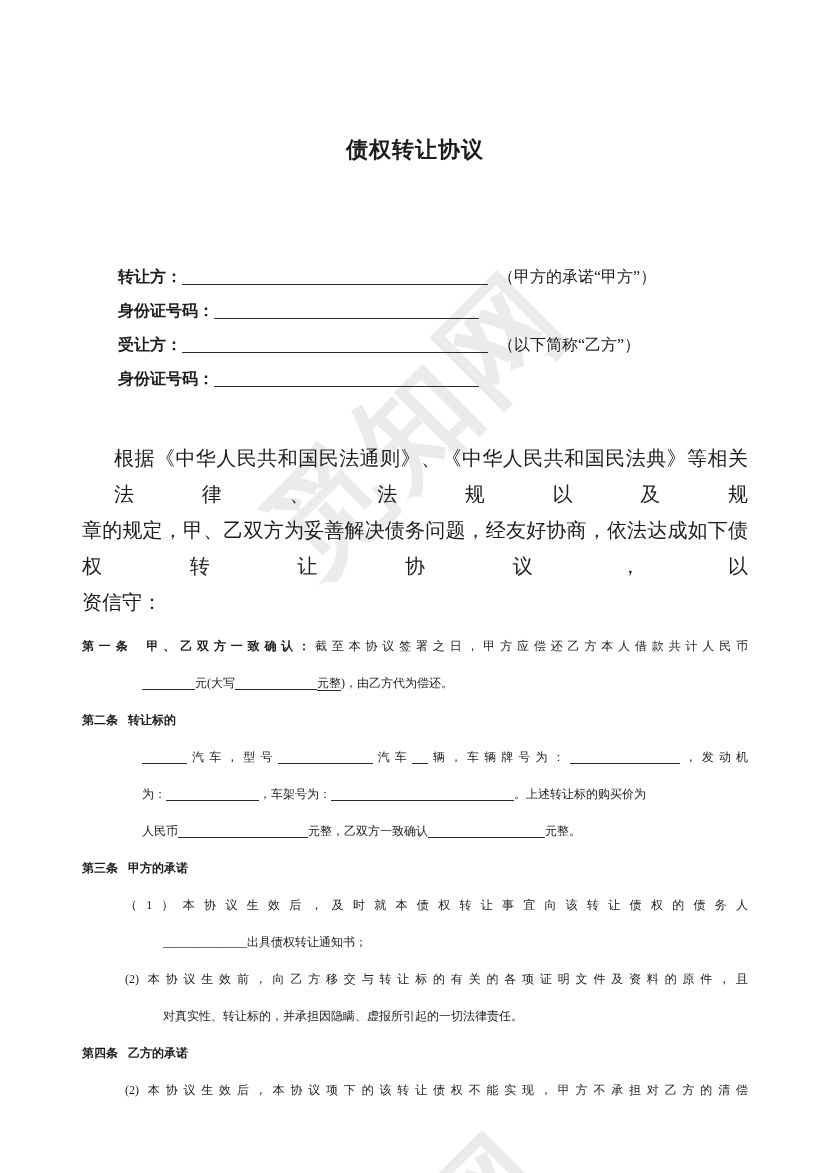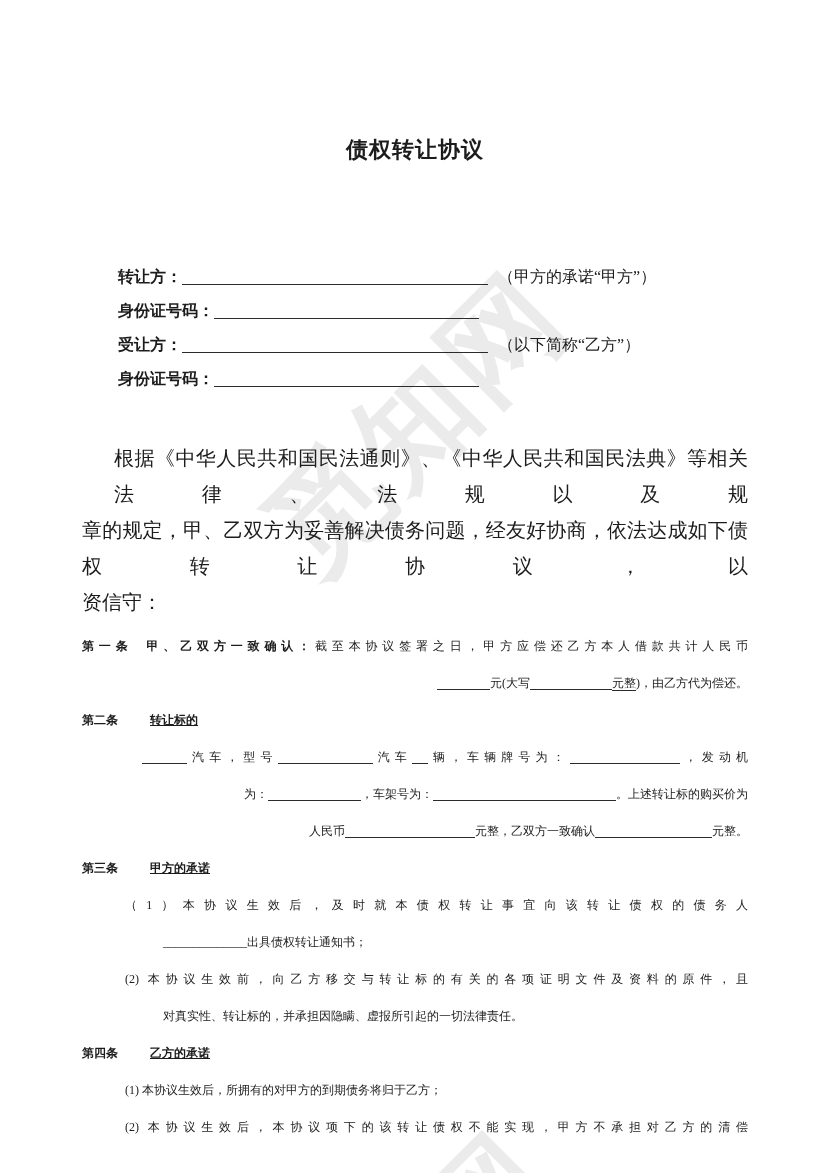--- a/index.html
+++ b/index.html
@@ -34,25 +34,25 @@
     display:inline-block; height:14px; vertical-align:-3px;
     border-bottom:1px solid #2b2b2b;
   }
   .ul { border-bottom:1px solid #2b2b2b; }
   .preamble { margin-top:44px; font-size:20px; }
   .preamble .ln { line-height:36px; }
   .fl-indent { padding-left:32px; }
   .body { margin-top:8px; font-size:12px; }
   .ln { line-height:37px; }
   .j { text-align:justify; text-align-last:justify; text-justify:inter-character; }
-  .c1 { padding-left:60px;text-align:right; }  
+  .c1 { padding-left:60px; }  
   .ci { padding-left:43px; }  
   .c2 { padding-left:81px; }  
   .num { font-weight:700; }
-  .hd  { font-weight:700; margin-left:32px;text-decoration:underline; }
+  .hd  { font-weight:700; margin-left:10px; }
   .lead { font-weight:700; margin-left:14px; }
 </style>
 </head>
 <body>
 
 <div class="page">
 
   <div class="wm wm-a">觅知网</div>
   <div class="wm wm-b">觅知网</div>
 
@@ -107,18 +107,17 @@
         <span class="num">第三条</span><span class="hd">甲方的承诺</span>
       </div>
       <div class="ln j ci">（1）本协议生效后，及时就本债权转让事宜向该转让债权的债务人</div>
       <div class="ln c2">______________出具债权转让通知书；</div>
       <div class="ln j ci">(2) 本协议生效前，向乙方移交与转让标的有关的各项证明文件及资料的原件，且</div>
       <div class="ln c2">对真实性、转让标的，并承担因隐瞒、虚报所引起的一切法律责任。</div>
 
       <div class="ln">
         <span class="num">第四条</span><span class="hd">乙方的承诺</span>
       </div>
-      <div class="ln ci">(1) 本协议生效后，所拥有的对甲方的到期债务将归于乙方；</div>
       <div class="ln j ci">(2) 本协议生效后，本协议项下的该转让债权不能实现，甲方不承担对乙方的清偿</div>
 
     </div>
   </div>
 </div>
 
 </body></html>

